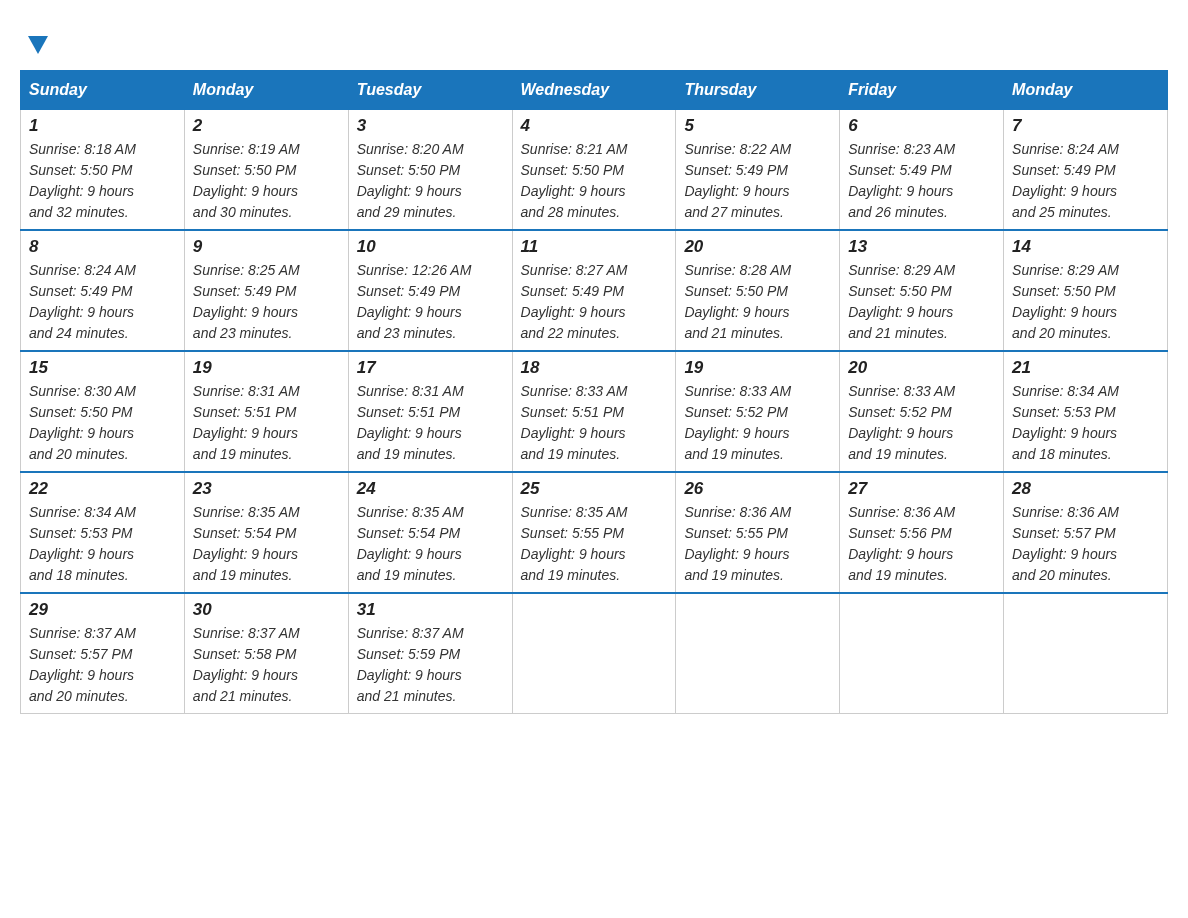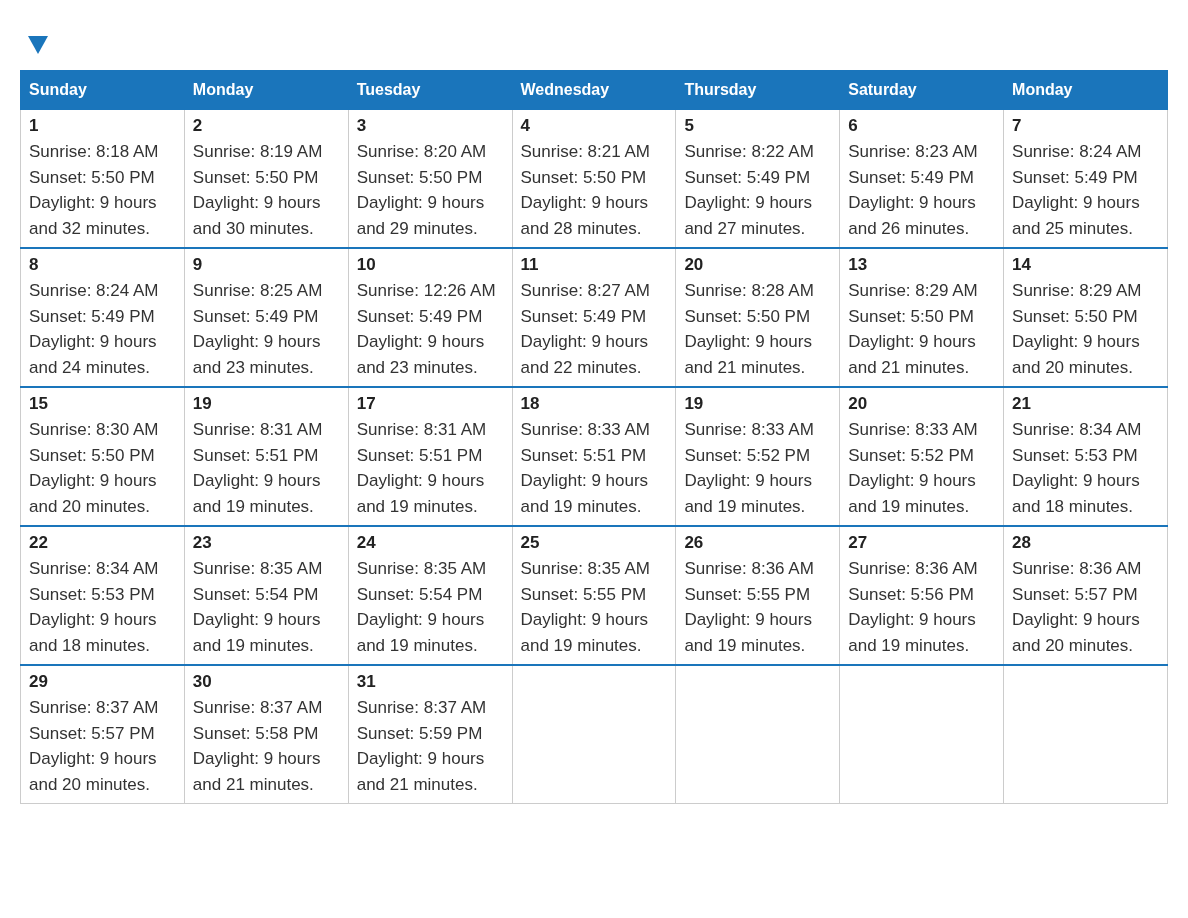--- a/index.html
+++ b/index.html
@@ -47,20 +47,21 @@
     }
     .location {
       font-size: 22px;
       color: #444;
       margin-top: 4px;
     }
     .calendar {
       width: 100%;
       border-collapse: collapse;
       margin-top: 10px;
+      font-style: italic;
     }
     .calendar th {
       background-color: #1a75bb;
       color: #fff;
       font-size: 16px;
       font-weight: bold;
       padding: 10px 8px;
       text-align: left;
       border: 1px solid #1a75bb;
     }
@@ -72,21 +73,21 @@
       min-height: 100px;
     }
     .day-number {
       font-size: 17px;
       font-weight: bold;
       color: #222;
       display: block;
       margin-bottom: 3px;
     }
     .day-info {
-      font-size: 17px;
+      font-size: 14px;
       color: #333;
       line-height: 1.5;
     }
     .row-divider td {
       border-top: 2px solid #1a75bb;
     }
     .empty-cell {
       background: #fff;
     }
   </style>
@@ -110,21 +111,21 @@
 </div>
 
 <table class="calendar">
   <thead>
     <tr>
       <th>Sunday</th>
       <th>Monday</th>
       <th>Tuesday</th>
       <th>Wednesday</th>
       <th>Thursday</th>
-      <th>Saturday</th>
+      <th>Friday</th>
       <th>Monday</th>
     </tr>
   </thead>
   <tbody id="calendar-body">
   <tr>
         <td>
         <span class="day-number">1</span>
         <div class="day-info">
           <span>Sunrise: 8:18 AM</span><br>
           <span>Sunset: 5:50 PM</span><br>

